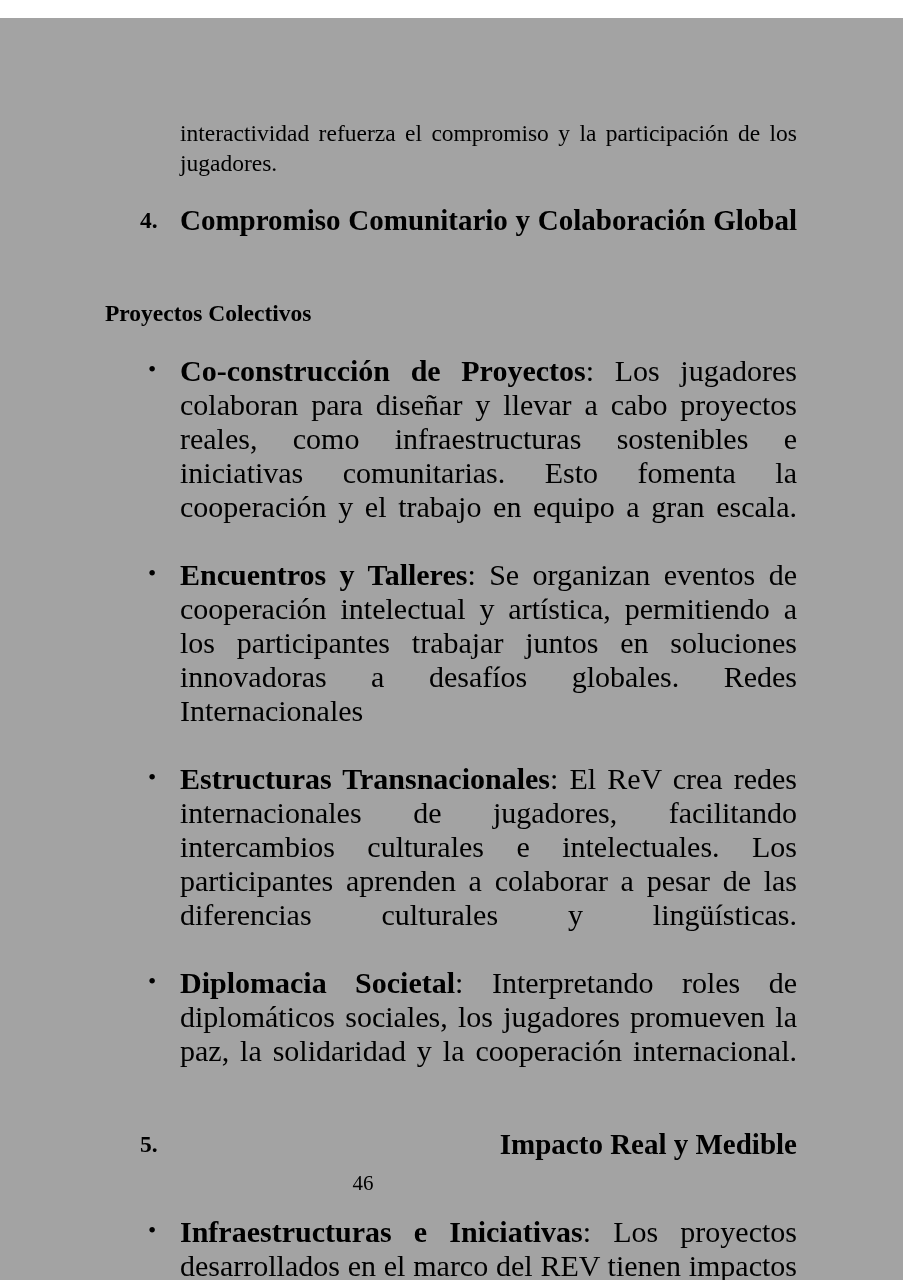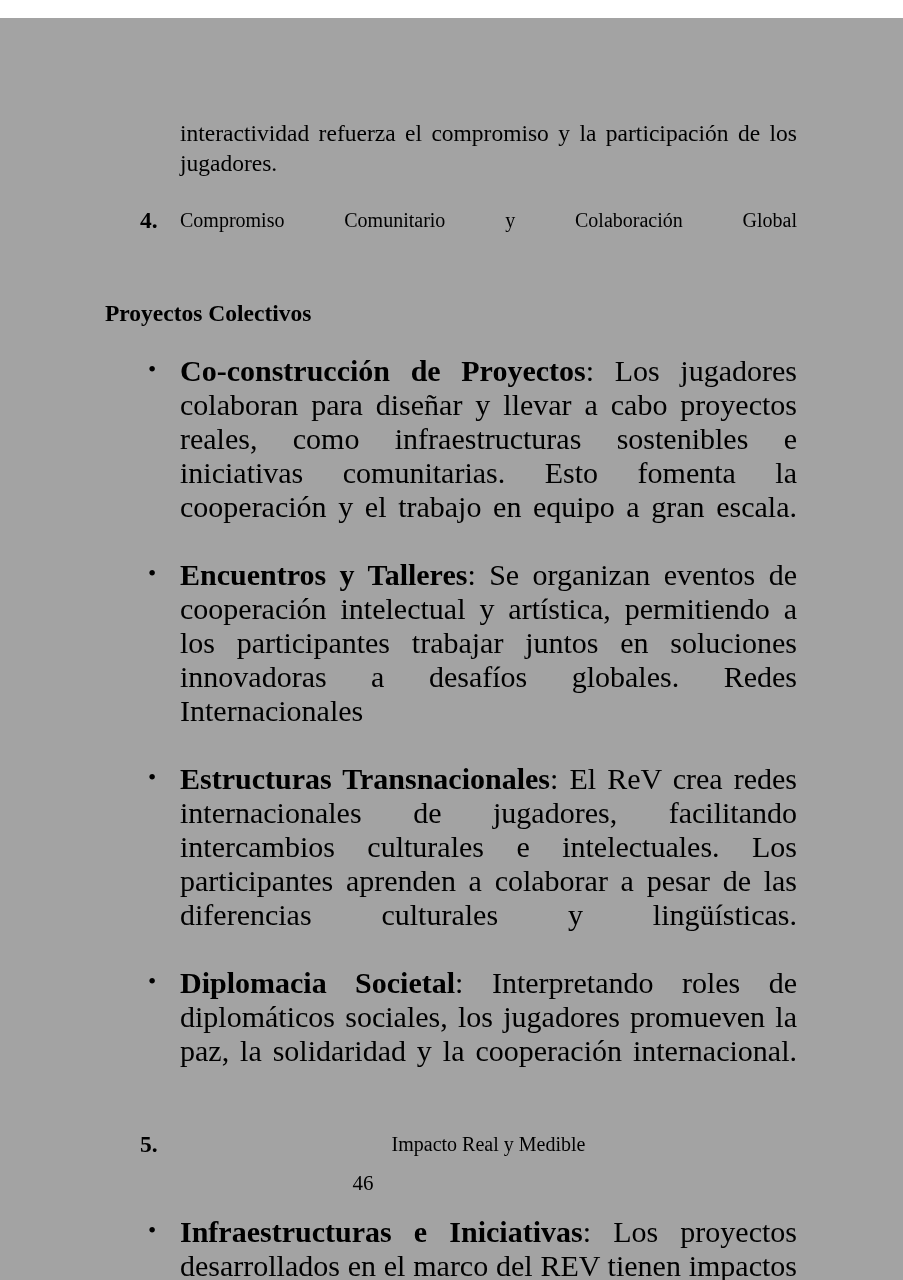--- a/index.html
+++ b/index.html
@@ -54,28 +54,28 @@
   .numbered .marker {
     width: 40px;
     flex: 0 0 40px;
     font-weight: bold;
     font-size: 23.5px;
     line-height: 30.2px;
     text-align: left;
   }
   .numbered .ntext {
     flex: 1 1 auto;
-    font-weight: normal;
-    font-size: 20px;
+    font-weight: bold;
+    font-size: 29px;
     line-height: 30.2px;
     text-align: justify;
     text-justify: inter-word;
   }
   .numbered .ntext.nojust {
-    text-align: center;
+    text-align: right;
   }
   
   .section-heading {
     font-weight: bold;
     font-size: 23.5px;
     line-height: 30.2px;
     margin-top: 32px;
     text-align: left;
   }
   

